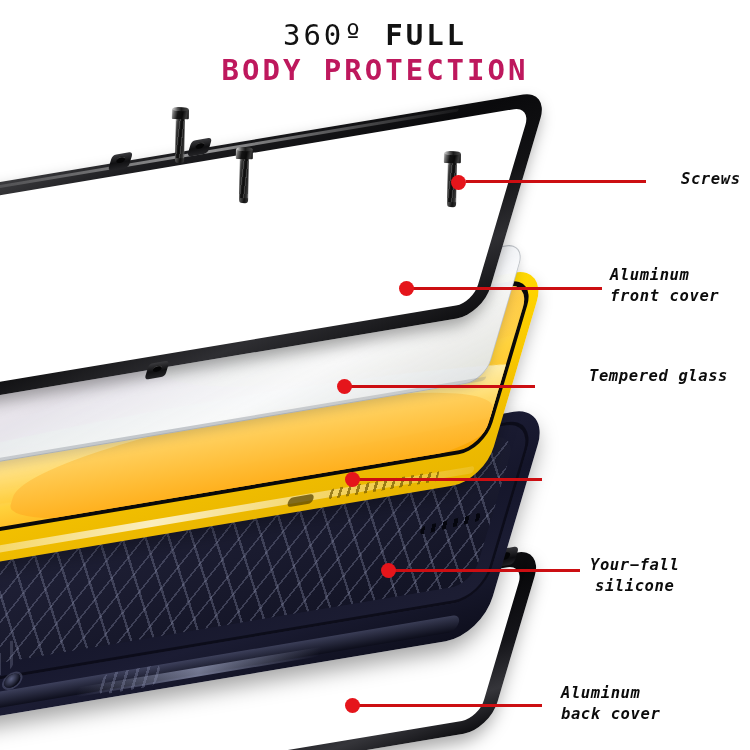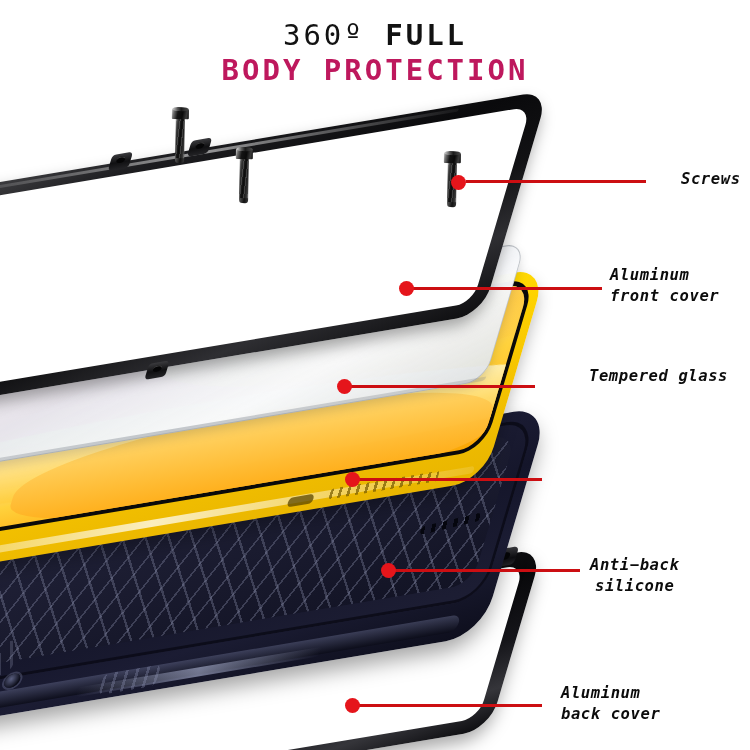--- a/index.html
+++ b/index.html
@@ -339,21 +339,21 @@
 
   <div class="lead-line" style="left:345px;top:385px;width:190px;"></div>
   <div class="lead-dot" style="left:337px;top:379px;"></div>
   <div class="callout-label" style="left:545px;top:366px;margin-left:44px;">Tempered glass</div>
 
   <div class="lead-line" style="left:353px;top:478px;width:189px;"></div>
   <div class="lead-dot" style="left:345px;top:472px;"></div>
 
   <div class="lead-line" style="left:389px;top:569px;width:191px;"></div>
   <div class="lead-dot" style="left:381px;top:563px;"></div>
-  <div class="callout-label" style="left:590px;top:555px;text-align:center;">Anti−back
+  <div class="callout-label" style="left:590px;top:555px;text-align:center;">Your−fall
 silicone</div>
 
   <div class="lead-line" style="left:353px;top:704px;width:189px;"></div>
   <div class="lead-dot" style="left:345px;top:698px;"></div>
   <div class="callout-label" style="left:561px;top:683px;">Aluminum
 back cover</div>
 
 </div>
 
 </body></html>

